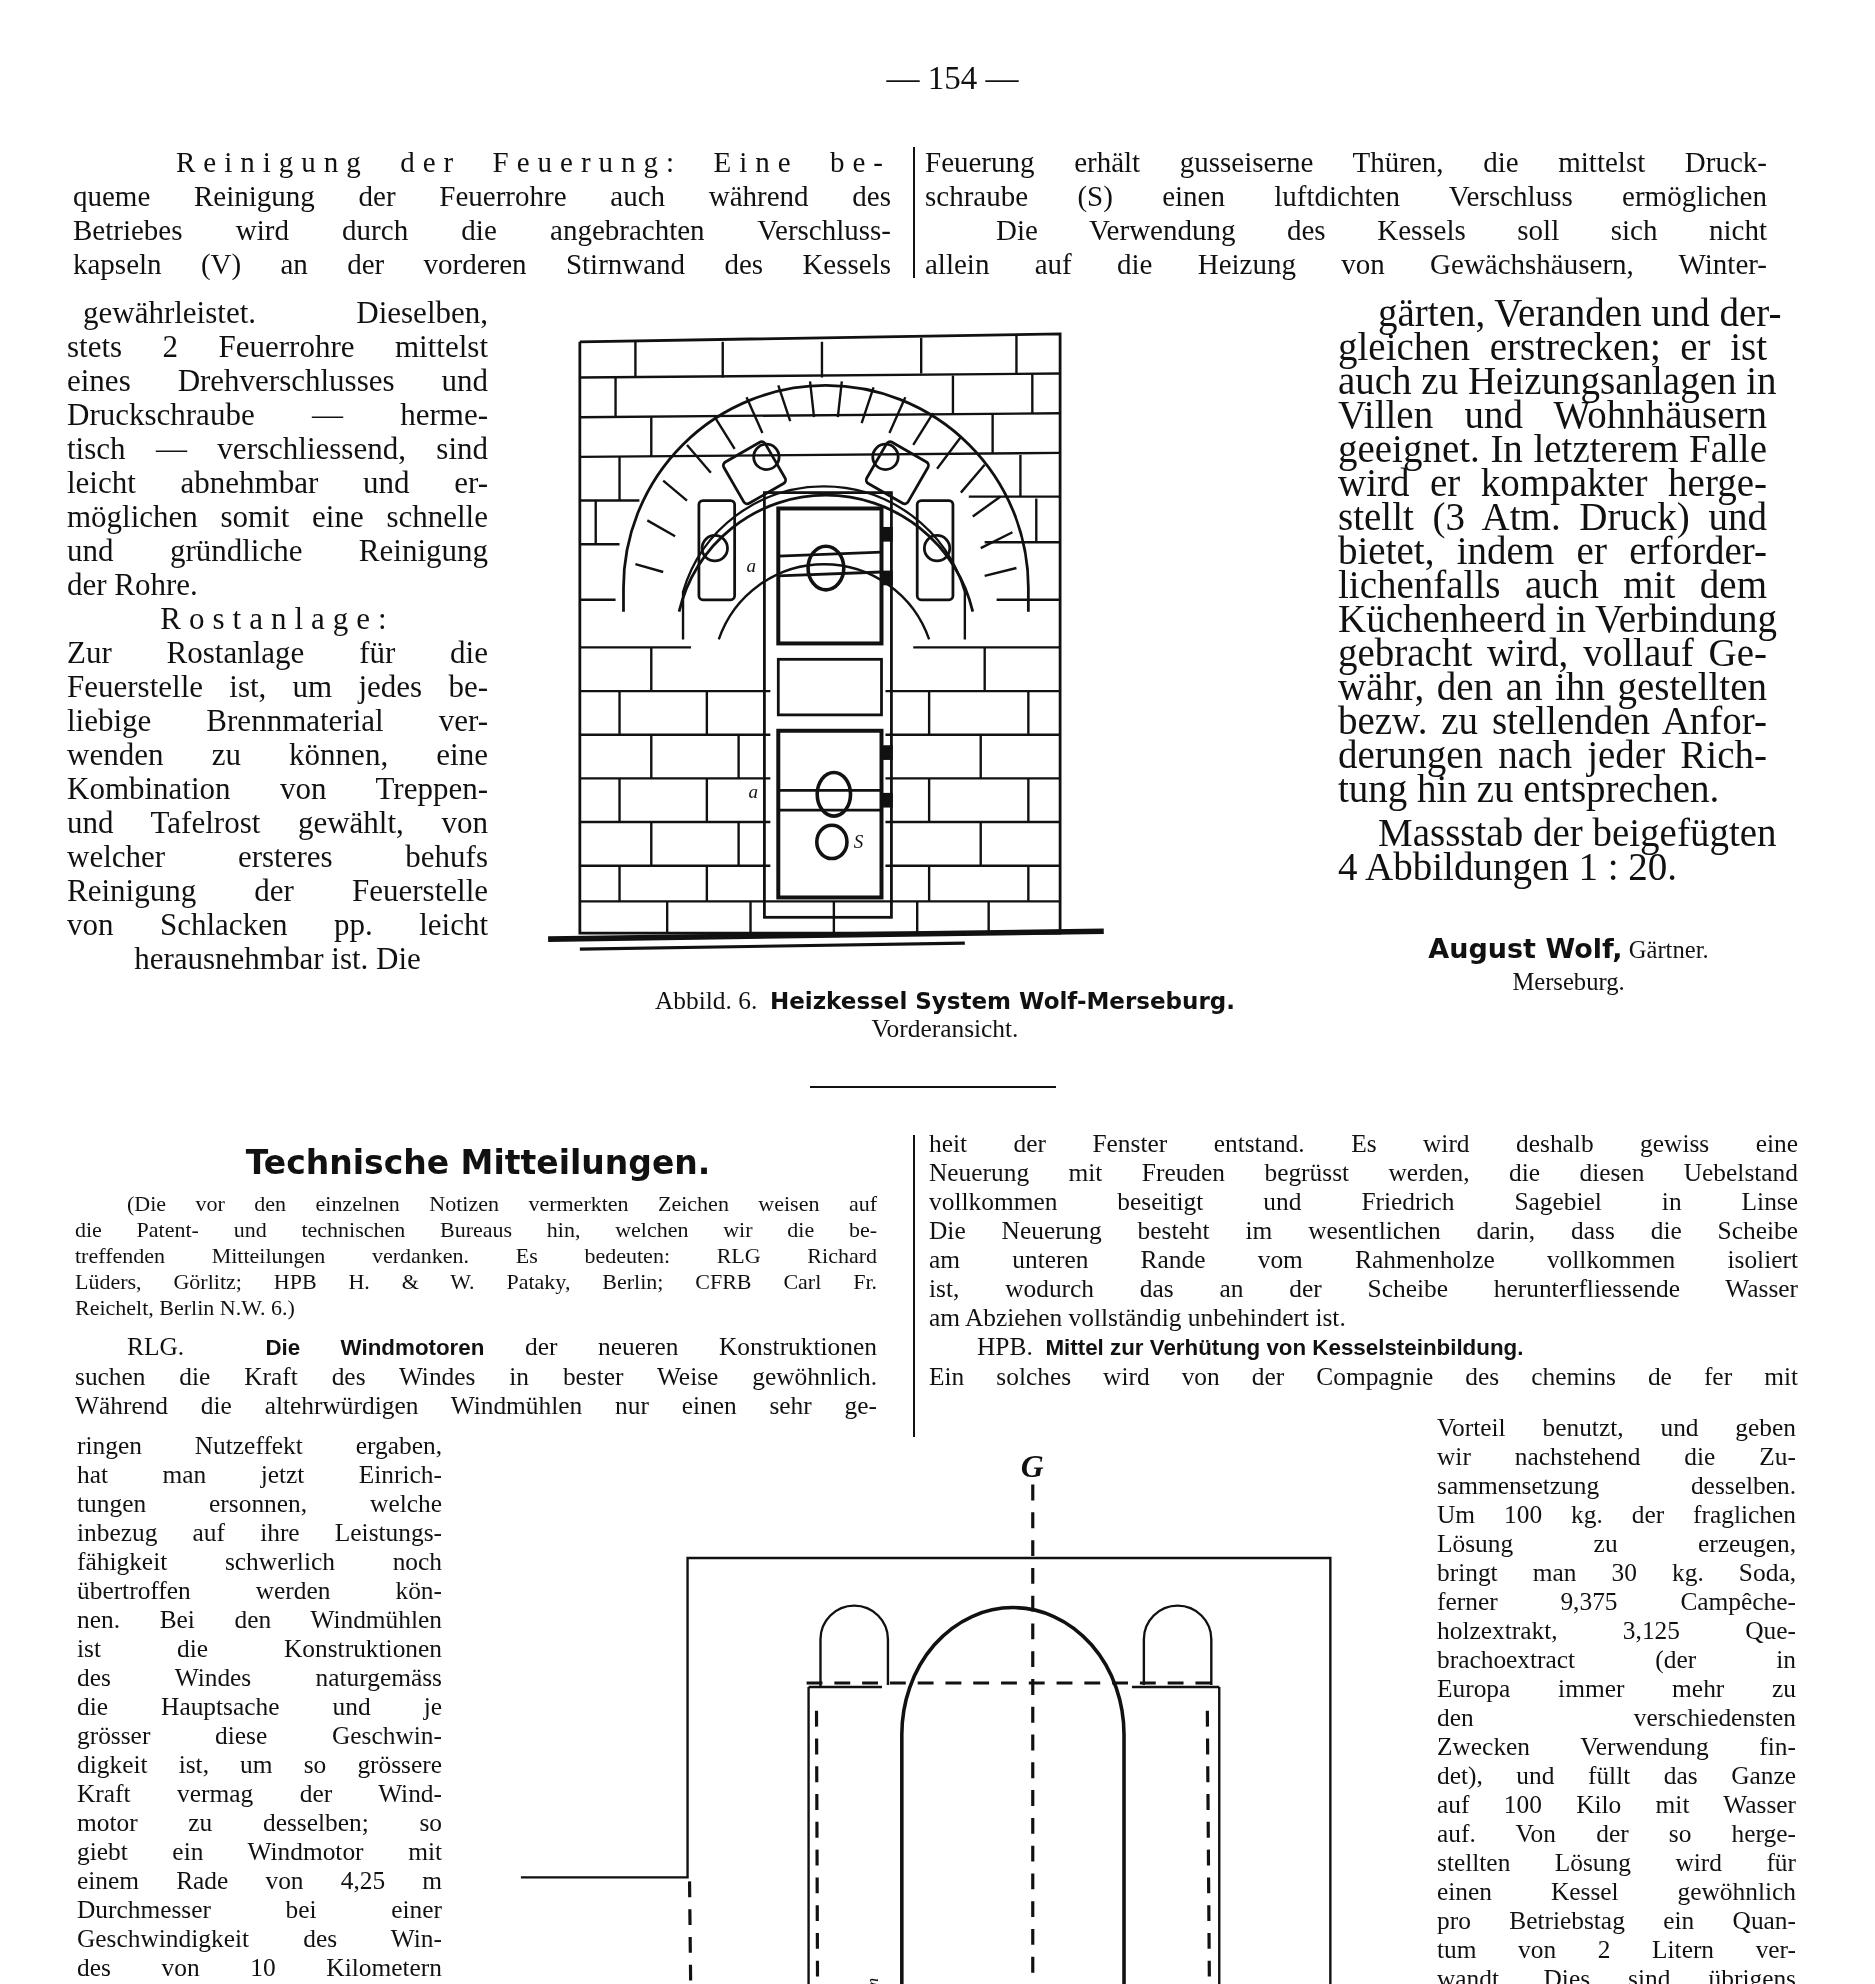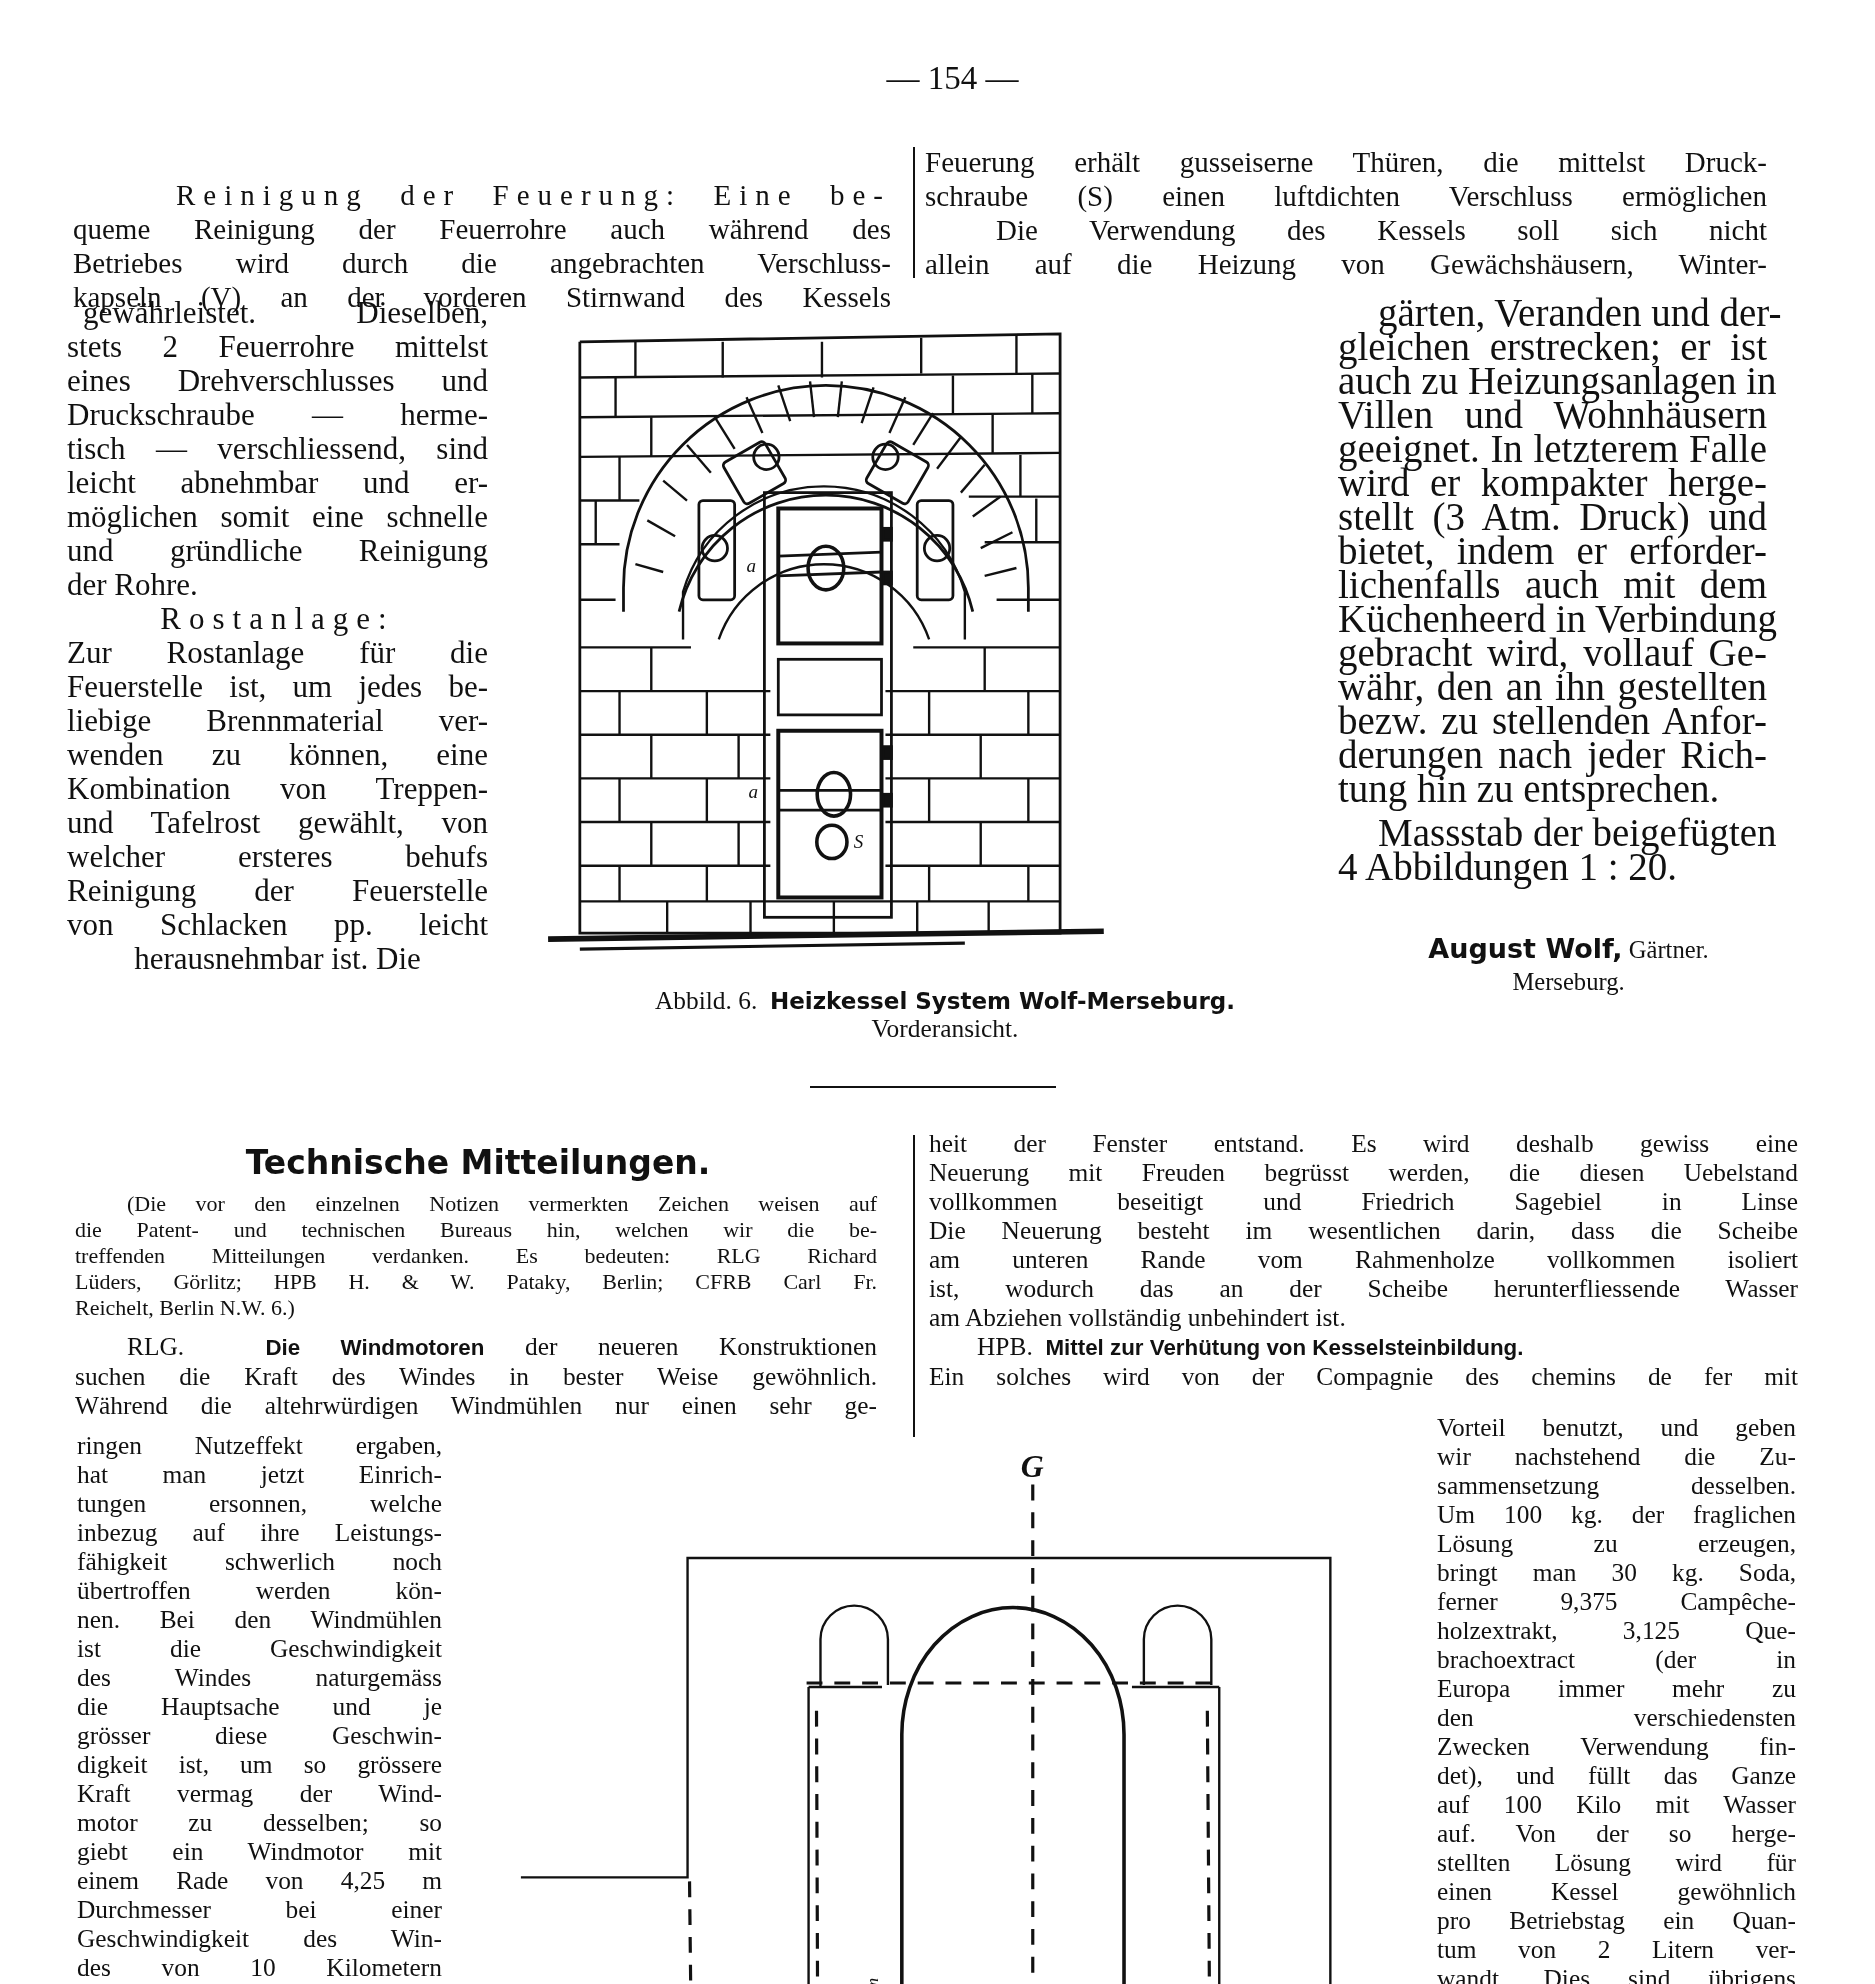--- a/index.html
+++ b/index.html
@@ -3,21 +3,21 @@
 <meta charset="utf-8">
 <style>
   html, body { margin:0; padding:0; background:#ffffff; }
   body { width:1876px; height:2673px; position:relative; overflow:hidden; color:#111; font-family:"Liberation Serif","DejaVu Serif",serif; }
   .abs { position:absolute; }
   .lines { position:absolute; }
   .lines .ln { display:block; white-space:nowrap; text-align:justify; text-align-last:justify; }
   .lines .ln.last { text-align-last:left; }
   .lines .ln.center { text-align:center; text-align-last:center; }
   .pagenum { left:774px; top:60px; width:357px; text-align:center; font-size:33px; font-family:"Liberation Serif",serif; }
-  .top-left { left:73px; top:145px; width:818px; font-size:29px; line-height:34px;margin-top:33px; }
+  .top-left { left:73px; top:145px; width:818px; font-size:29px; line-height:34px; }
   .top-right { left:925px; top:145px; width:842px; font-size:29px; line-height:34px; }
   .sperr { letter-spacing:8px; }
   .colrule { position:absolute; width:1.6px; background:#111; }
   .narrow-left { left:67px; top:296px; width:421px; font-size:31px; line-height:34px; }
   .narrow-right { left:1338px; top:296px; width:429px; font-size:39px; line-height:34px; }
   .caption { font-size:25.4px; line-height:27px; text-align:center; }
   .caption b { font-family:"DejaVu Sans","Liberation Sans",sans-serif; font-weight:bold; font-size:23px; }
   .byline { font-size:24.6px; line-height:32px; text-align:center; }
   .byline b { font-family:"DejaVu Sans",sans-serif; font-size:27px; }
   .hrule { position:absolute; height:1.6px; background:#111; }
@@ -250,21 +250,21 @@
 </div>
 
 <div class="lines narrowL2" id="wm-narrow">
     <span class="ln">ringen Nutzeffekt ergaben,</span>
     <span class="ln">hat man jetzt Einrich-</span>
     <span class="ln">tungen ersonnen, welche</span>
     <span class="ln">inbezug auf ihre Leistungs-</span>
     <span class="ln">fähigkeit schwerlich noch</span>
     <span class="ln">übertroffen werden kön-</span>
     <span class="ln">nen. Bei den Windmühlen</span>
-    <span class="ln">ist die Geschwindigkeit</span>
+    <span class="ln">ist die Konstruktionen</span>
     <span class="ln">des Windes naturgemäss</span>
     <span class="ln">die Hauptsache und je</span>
     <span class="ln">grösser diese Geschwin-</span>
     <span class="ln">digkeit ist, um so grössere</span>
     <span class="ln">Kraft vermag der Wind-</span>
     <span class="ln">motor zu desselben; so</span>
     <span class="ln">giebt ein Windmotor mit</span>
     <span class="ln">einem Rade von 4,25 m</span>
     <span class="ln">Durchmesser bei einer</span>
     <span class="ln">Geschwindigkeit des Win-</span>

